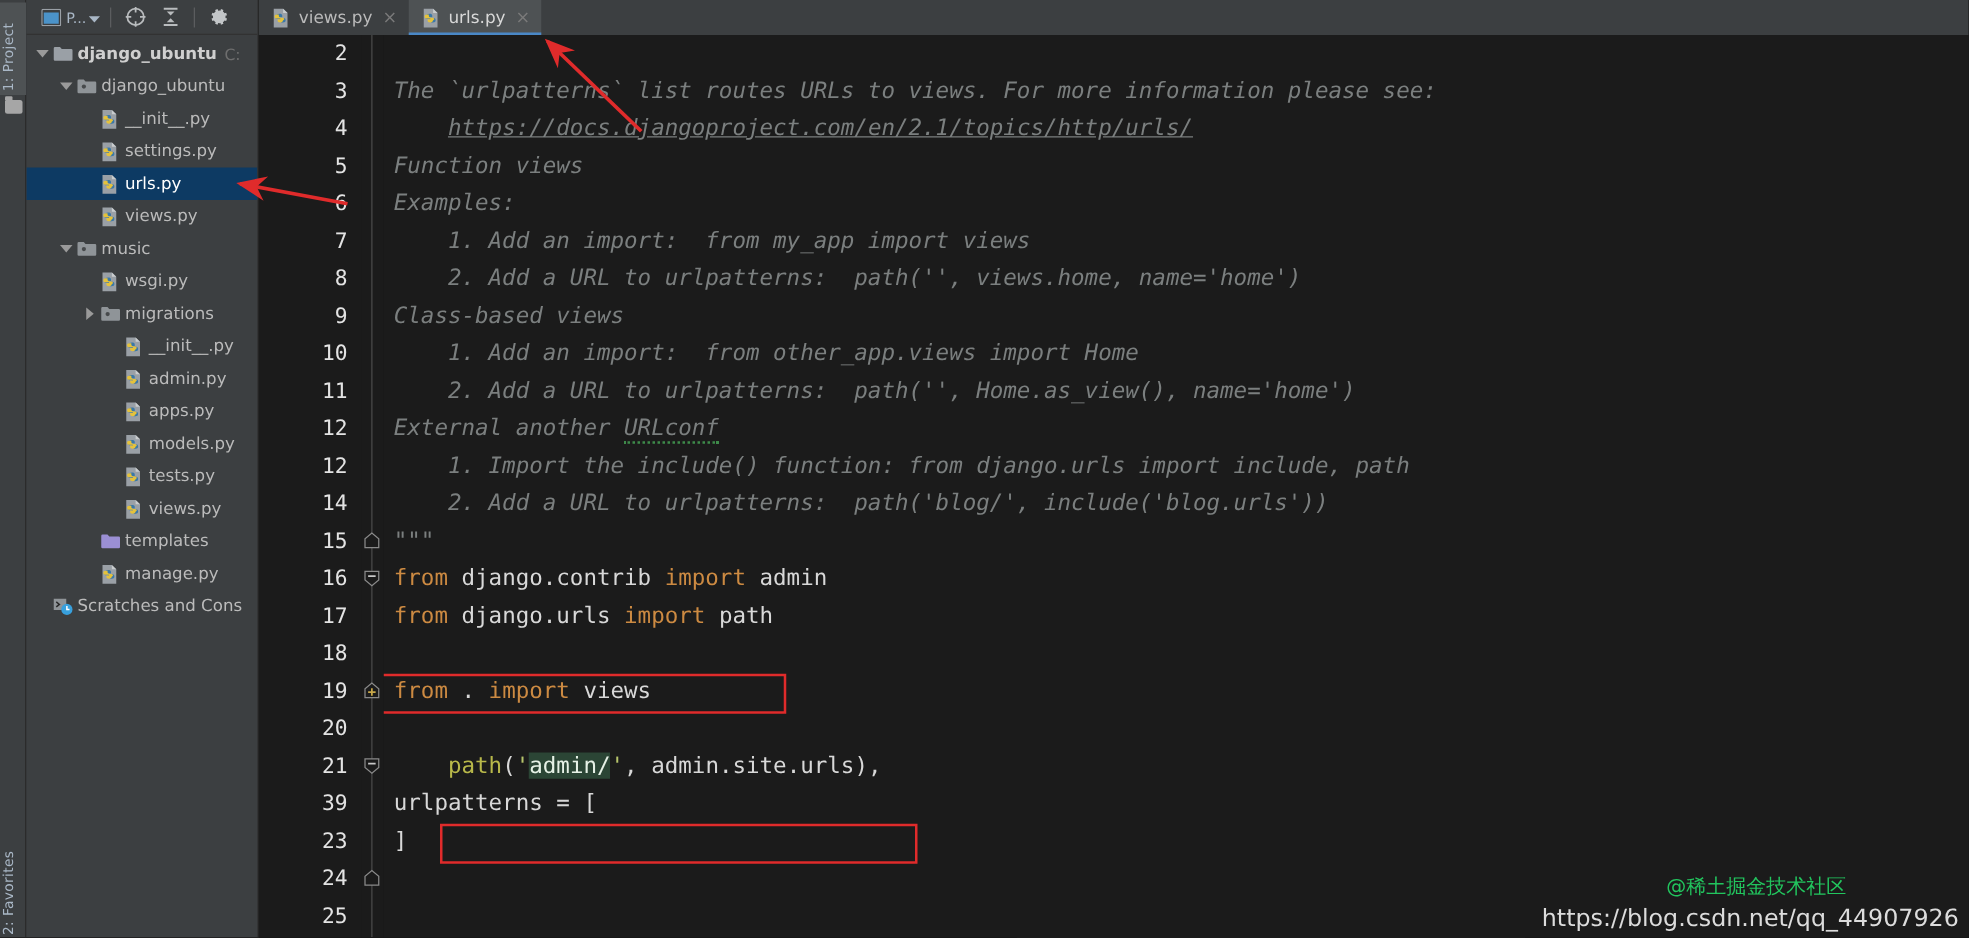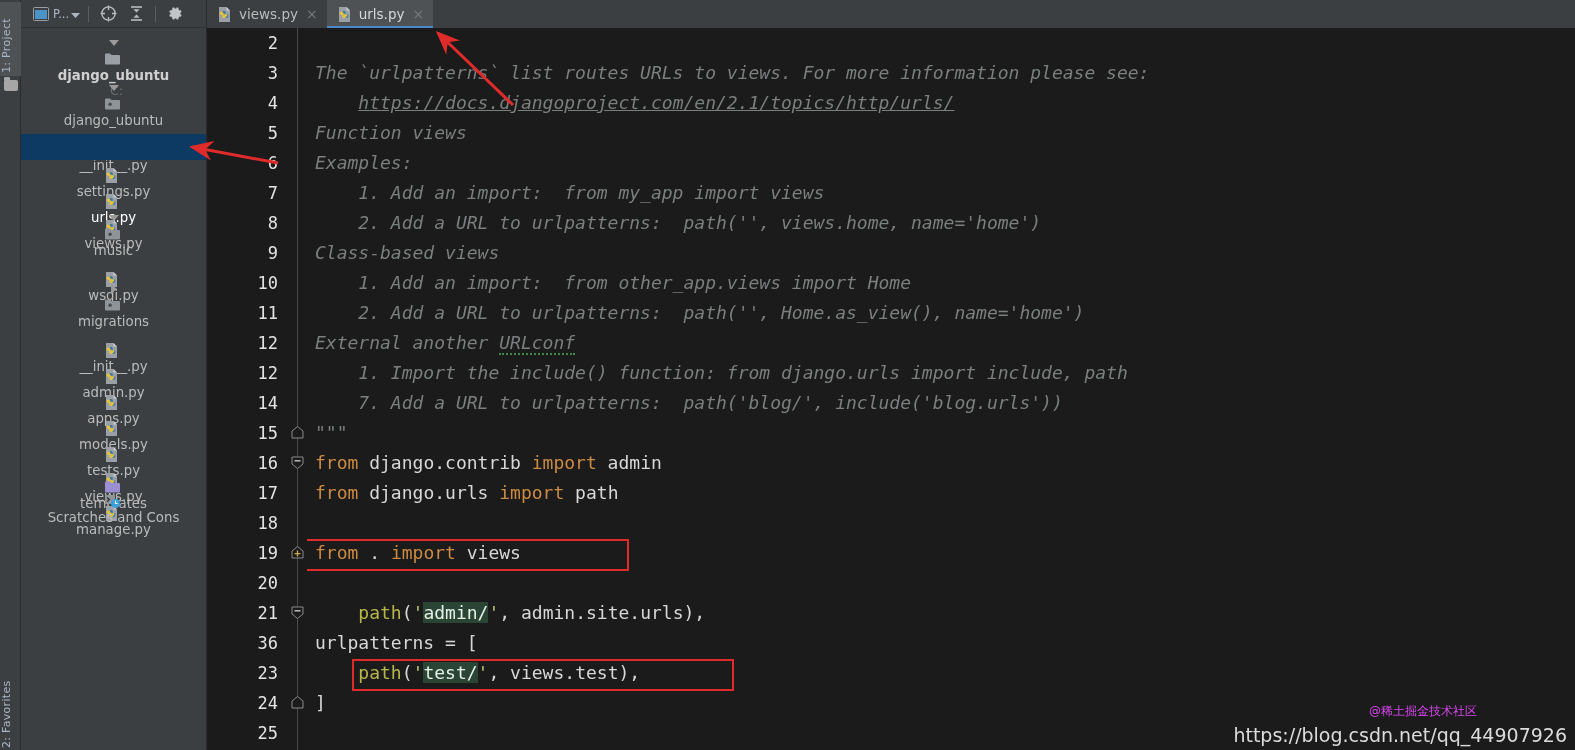--- a/index.html
+++ b/index.html
@@ -49,21 +49,21 @@
     border-bottom: 1px solid #323232;
   }
   .tb-btn { width: 26px; height: 24px; display:flex; align-items:center; justify-content:center; cursor: pointer; }
   .proj-sel { display:flex; align-items:center; gap:2px; padding: 0 2px; cursor:pointer; }
   .proj-sel .label { color:#a9b7c6; font-size: 11.5px; }
   .tb-sep { width:1px; height:16px; background:#5b5d5f; margin: 0 4px; }
 
   .tree { flex: 1; overflow: hidden; padding-top: 2px; font-size: 13.3px; position: relative; }
   .row {
     display: flex; align-items: center; height: 26px;
-    color: #bbbbbb; white-space: nowrap; cursor: pointer; position: relative; flex-direction: column;
+    color: #bbbbbb; white-space: nowrap; cursor: pointer; position: relative;
   }
   .row.selected { background: #0d3a63; }
   .row.selected .lbl { color: #ffffff; }
   .row .twisty { width: 14px; flex:0 0 14px; display:flex; align-items:center; justify-content:center; }
   .row .ico { width: 18px; flex: 0 0 18px; display:flex;align-items:center;justify-content:center; margin-right: 3px; }
   .row .lbl { color:#bbbbbb; }
   .row .lbl.bold { font-weight: bold; color:#cfcfcf; }
   .row .sub { color:#6e6e6e; margin-left:6px; font-size:12.5px; }
 
   .caret { width:0;height:0; }
@@ -108,21 +108,21 @@
   .str-hl { background:#2b4535; color:#e6f1e6; }
   .lnk { color:#7b7f7f; font-style:italic; text-decoration: underline; }
   .squig { border-bottom: 2px dotted #3e8a4a; }
 
   
   .annbox { position:absolute; border:2px solid #e02b2b; pointer-events:none; }
   .arrowsvg { position:absolute; left:0; top:0; width:1575px; height:750px; pointer-events:none; }
 
   
   .wm { position:absolute; right:8px; pointer-events:none; white-space:nowrap; }
-  .wm1 { bottom:30px; color:#d946ef; font-size:12px; right:98px; font-family:"DejaVu Sans", sans-serif; }
+  .wm1 { bottom:30px; color:#22c55e; font-size:16px; right:98px; font-family:"DejaVu Sans", sans-serif; }
   .wm2 { bottom:4px; color:#dcdcdc; font-size:19px; right:8px; font-family:"DejaVu Sans", sans-serif; }
 </style>
 </head>
 <body>
 
 <div id="app">
 
   <div class="toolstrip">
     <div class="vtab project">
       <span>1: Project</span>
@@ -451,21 +451,21 @@
           <div class="gline">12</div>
           <div class="gline">12</div>
           <div class="gline">14</div>
           <div class="gline">15</div>
           <div class="gline">16</div>
           <div class="gline">17</div>
           <div class="gline">18</div>
           <div class="gline">19</div>
           <div class="gline">20</div>
           <div class="gline">21</div>
-          <div class="gline">36</div>
+          <div class="gline">39</div>
           <div class="gline">23</div>
           <div class="gline">24</div>
           <div class="gline">25</div>
         </div>
       <div class="foldcol">
         <div class="foldline"></div>
       <div class="fold" style="top: 397px;">
             <svg width="15" height="15" viewBox="0 0 15 15">
               <path d="M2 13 H13 V6 L7.5 1.5 L2 6 Z" fill="#1b1b1b" stroke="#8a8a8a"></path>
             </svg>
@@ -500,30 +500,29 @@
           <div class="cline"><span class="cmt">    </span><span class="lnk">https://docs.djangoproject.com/en/2.1/topics/http/urls/</span></div>
           <div class="cline"><span class="cmt">Function views</span></div>
           <div class="cline"><span class="cmt">Examples:</span></div>
           <div class="cline"><span class="cmt">    1. Add an import:  from my_app import views</span></div>
           <div class="cline"><span class="cmt">    2. Add a URL to urlpatterns:  path('', views.home, name='home')</span></div>
           <div class="cline"><span class="cmt">Class-based views</span></div>
           <div class="cline"><span class="cmt">    1. Add an import:  from other_app.views import Home</span></div>
           <div class="cline"><span class="cmt">    2. Add a URL to urlpatterns:  path('', Home.as_view(), name='home')</span></div>
           <div class="cline"><span class="cmt">External another </span><span class="cmt squig">URLconf</span></div>
           <div class="cline"><span class="cmt">    1. Import the include() function: from django.urls import include, path</span></div>
-          <div class="cline"><span class="cmt">    7. Add a URL to urlpatterns:  path('blog/', include('blog.urls'))</span></div>
+          <div class="cline"><span class="cmt">    2. Add a URL to urlpatterns:  path('blog/', include('blog.urls'))</span></div>
           <div class="cline"><span class="cmt">"""</span></div>
           <div class="cline"><span class="kw">from</span><span class="plain"> django.contrib </span><span class="kw">import</span><span class="plain"> admin</span></div>
           <div class="cline"><span class="kw">from</span><span class="plain"> django.urls </span><span class="kw">import</span><span class="plain"> path</span></div>
           <div class="cline"></div>
           <div class="cline"><span class="kw">from</span><span class="plain"> . </span><span class="kw">import</span><span class="plain"> views</span></div>
           <div class="cline"></div>
           <div class="cline"><span class="plain">    </span><span class="fn">path</span><span class="plain">(</span><span class="str">'</span><span class="str str-hl">admin/</span><span class="str">'</span><span class="plain">, admin.site.urls),</span></div>
           <div class="cline"><span class="plain">urlpatterns = [</span></div>
-          <div class="cline"><span class="plain">    </span><span class="fn">path</span><span class="plain">(</span><span class="str">'</span><span class="str str-hl">test/</span><span class="str">'</span><span class="plain">, views.test),</span></div>
           <div class="cline"><span class="plain">]</span></div>
           <div class="cline"></div>
           <div class="annbox" style="left: -3px; top: 511px; width: 325px; height: 32px; position: absolute;"></div>
           <div class="annbox" style="left: 45px; top: 631px; width: 382px; height: 32px; position: absolute;"></div>
         </div>
     </div>
   </div>
 
   <svg class="arrowsvg">
     <defs>

